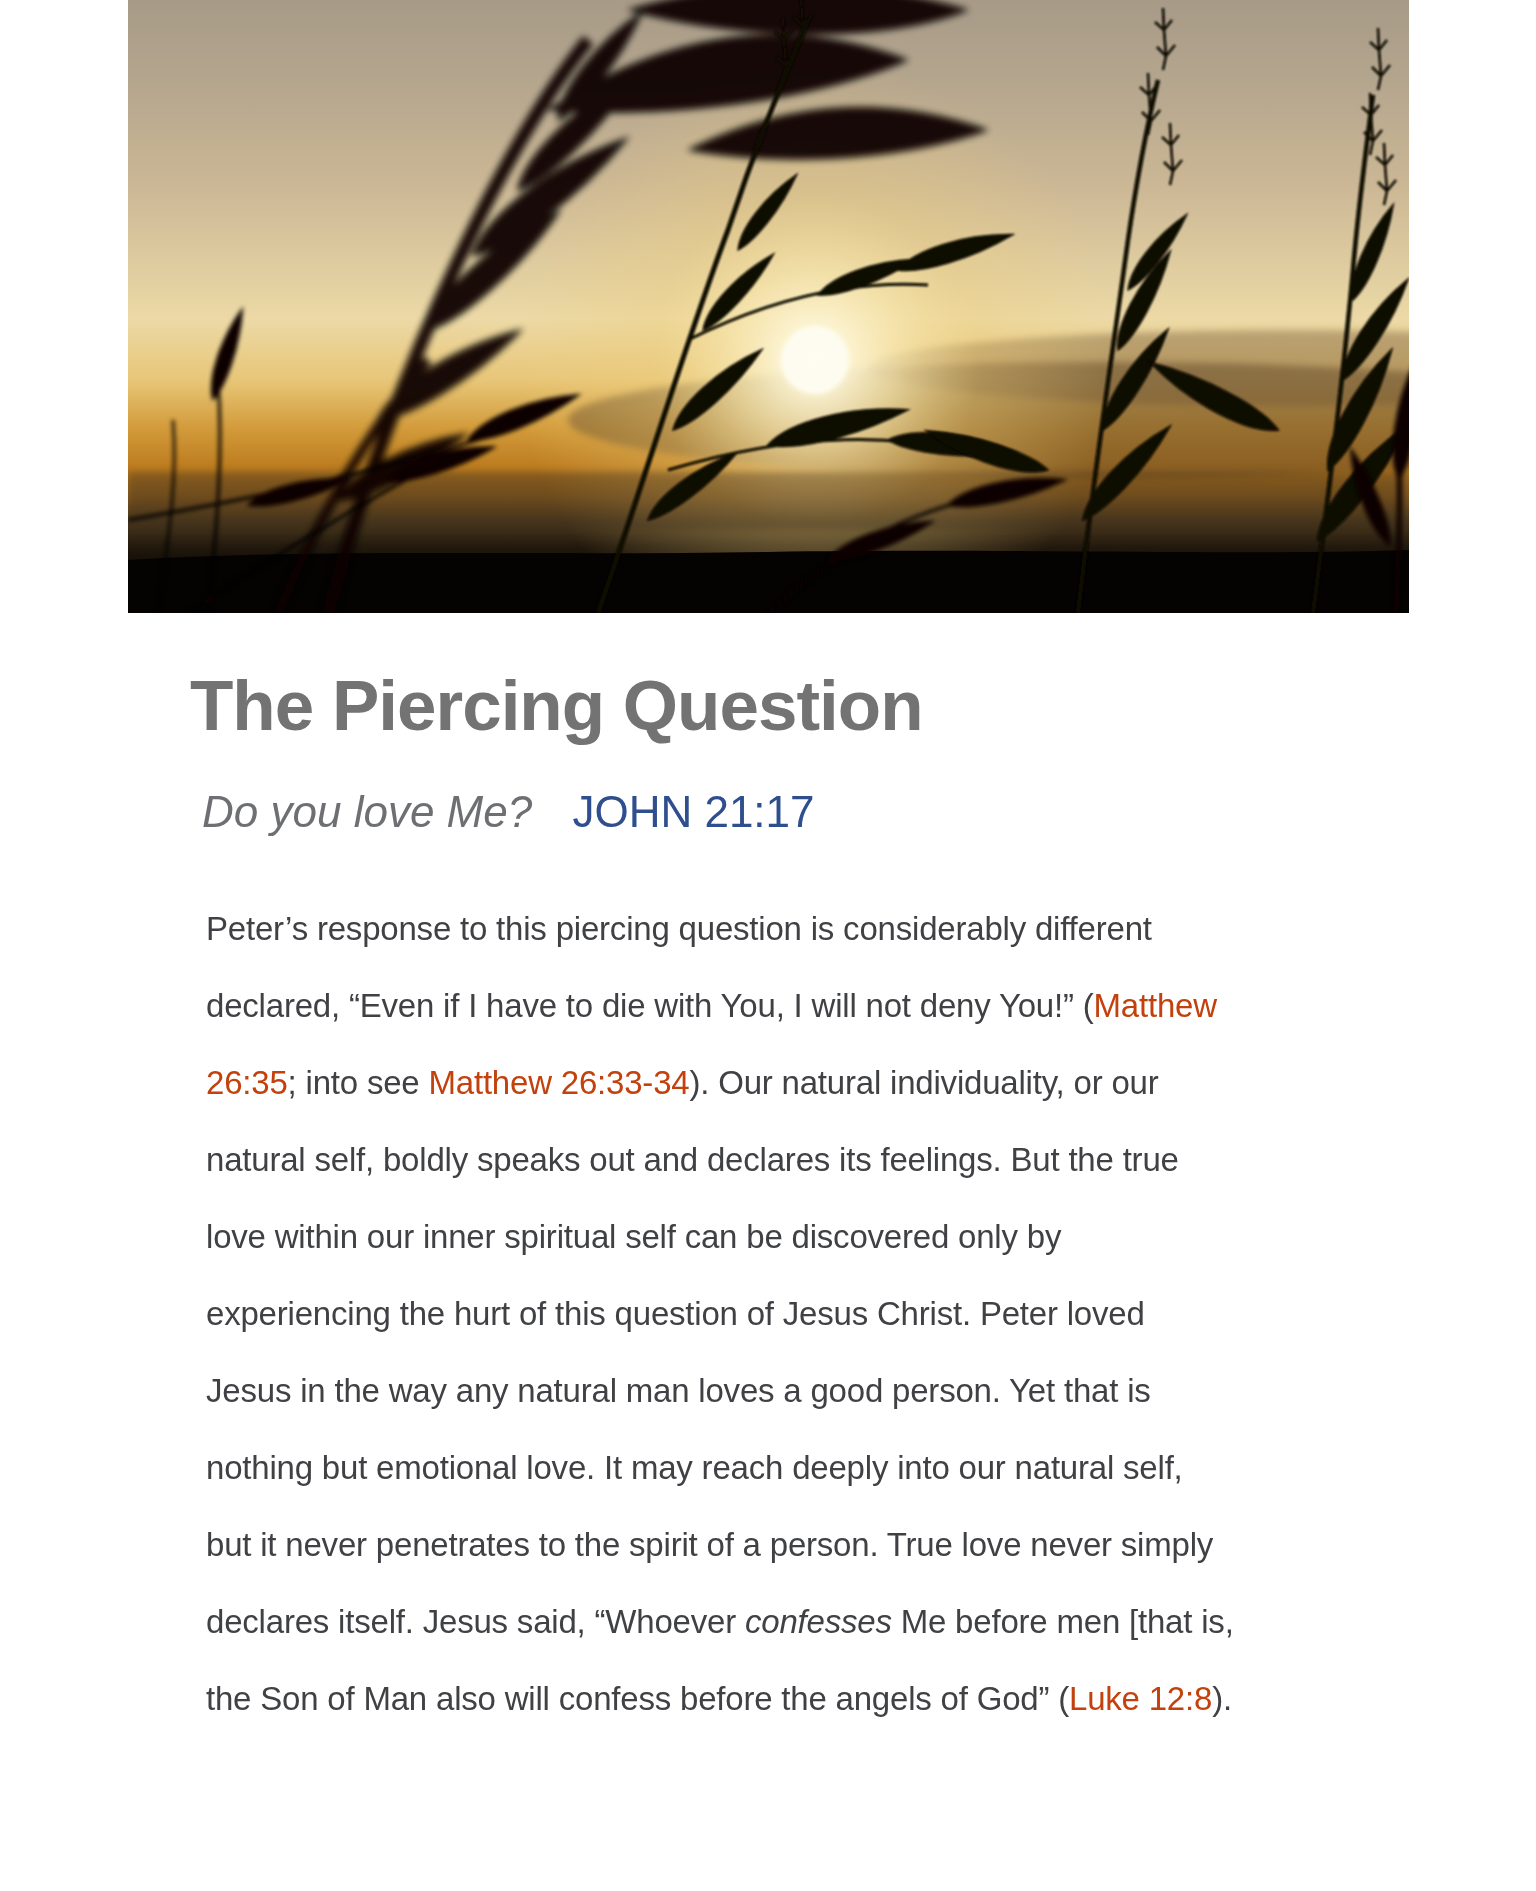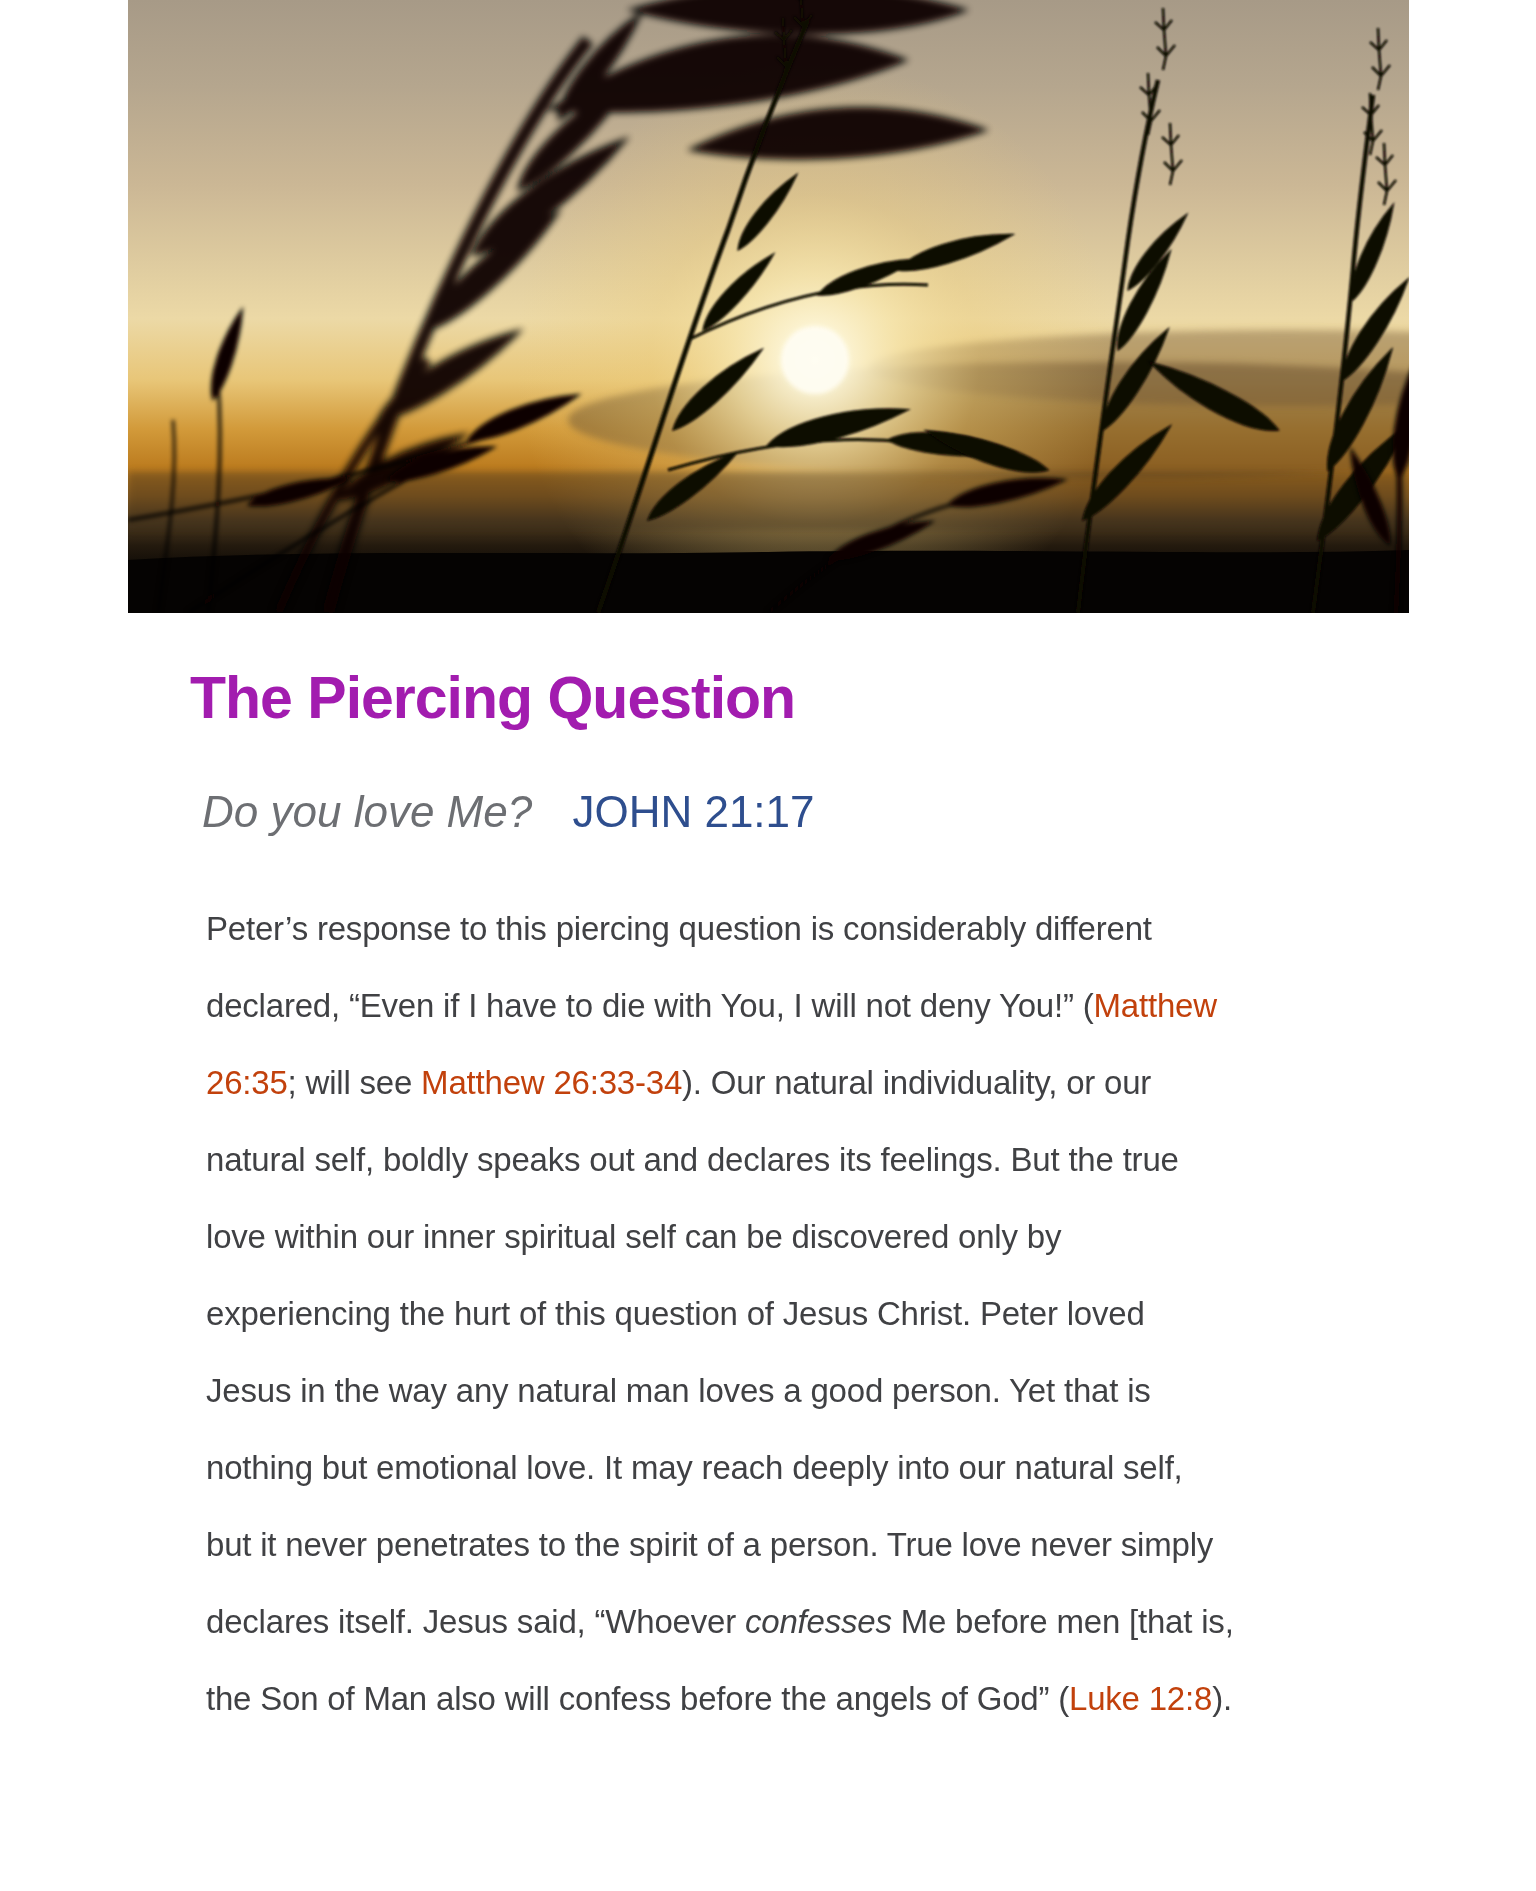--- a/index.html
+++ b/index.html
@@ -8,21 +8,21 @@
     font-family:"Liberation Sans", sans-serif;overflow:hidden;
   }
   .hero{
     position:absolute;left:128px;top:0;width:1281px;height:613px;
     margin:0;overflow:hidden;background:#b5a68e;
   }
   .hero svg{display:block;}
   .content{position:absolute;left:0;top:0;width:1536px;height:1891px;}
   h1.title{
     position:absolute;left:190px;top:663px;margin:0;
-    font-size:59px;font-weight:700;color:#a21caf;letter-spacing:-1px;
+    font-size:71px;font-weight:700;color:#737373;letter-spacing:-1px;
     line-height:1.2;white-space:nowrap;
   }
   .subtitle{
     position:absolute;left:190px;top:772px;margin:12px;
     font-size:44px;line-height:1.25;white-space:nowrap;
   }
   .subtitle .quote{font-style:italic;color:#6d6f73;}
   .subtitle .ref{color:#2e4e8e;margin-left:28px;text-decoration:none;cursor:pointer;}
   .paragraph{
     position:absolute;left:190px;top:890px;width:1230px;
@@ -158,21 +158,21 @@
 
 <main class="content">
   <h1 class="title">The Piercing Question</h1>
   <p class="subtitle">
     <em class="quote">Do you love Me?</em>
     <a class="ref">JOHN 21:17</a>
   </p>
   <div class="paragraph">
       <div class="pline"><span>Peter’s response to this piercing question is considerably different</span></div>
       <div class="pline"><span>declared, “Even if I have to die with You, I will not deny You!” (</span><span class="slink">Matthew</span></div>
-      <div class="pline"><span class="slink">26:35</span><span>; will see </span><span class="slink">Matthew 26:33-34</span><span>). Our natural individuality, or our</span></div>
+      <div class="pline"><span class="slink">26:35</span><span>; into see </span><span class="slink">Matthew 26:33-34</span><span>). Our natural individuality, or our</span></div>
       <div class="pline"><span>natural self, boldly speaks out and declares its feelings. But the true</span></div>
       <div class="pline"><span>love within our inner spiritual self can be discovered only by</span></div>
       <div class="pline"><span>experiencing the hurt of this question of Jesus Christ. Peter loved</span></div>
       <div class="pline"><span>Jesus in the way any natural man loves a good person. Yet that is</span></div>
       <div class="pline"><span>nothing but emotional love. It may reach deeply into our natural self,</span></div>
       <div class="pline"><span>but it never penetrates to the spirit of a person. True love never simply</span></div>
       <div class="pline"><span>declares itself. Jesus said, “Whoever </span><span class="emword">confesses</span><span> Me before men [that is,</span></div>
       <div class="pline"><span>the Son of Man also will confess before the angels of God” (</span><span class="slink">Luke 12:8</span><span>).</span></div>
     </div>
 </main>

